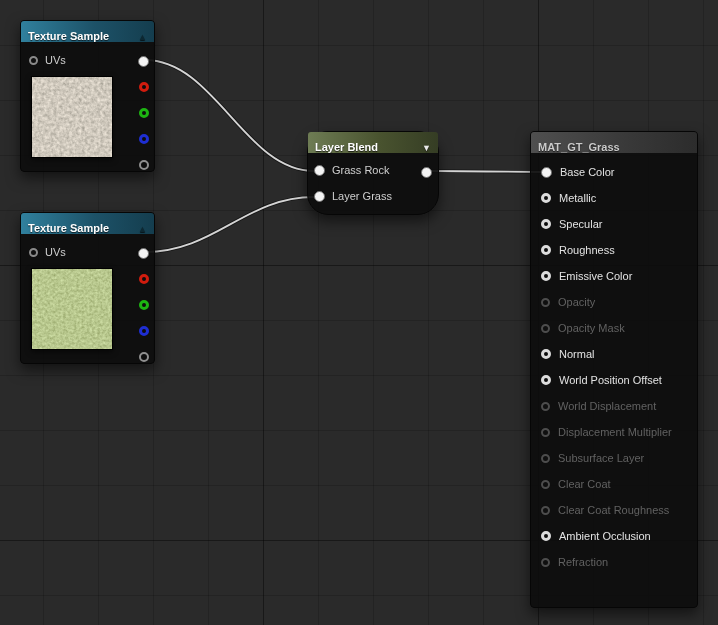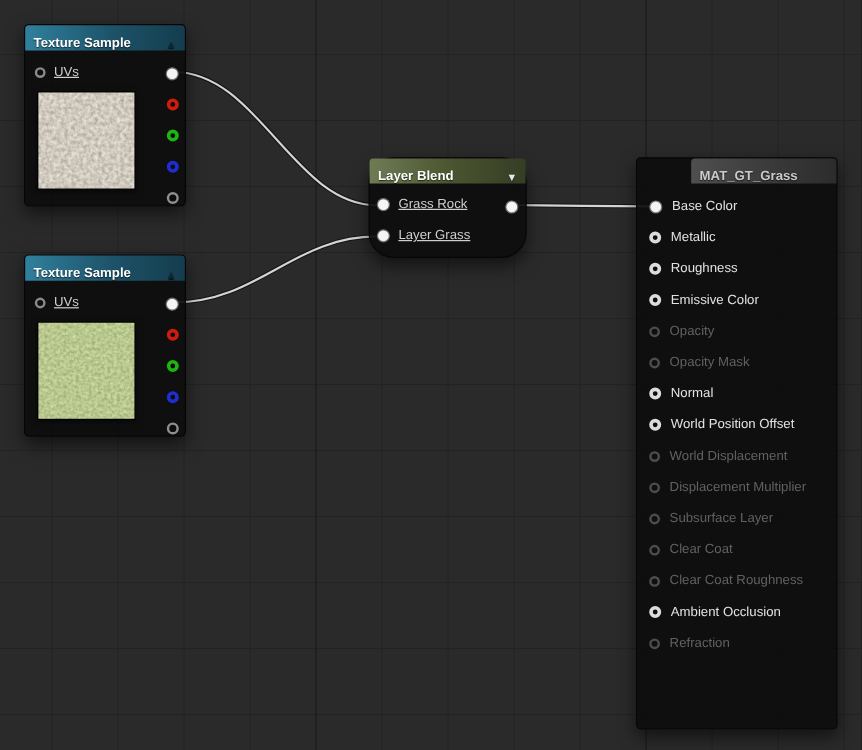--- a/index.html
+++ b/index.html
@@ -23,25 +23,25 @@
     box-shadow:0 6px 14px rgba(0,0,0,0.55);
   }
   .hdr{
     height:21px;display:flex;align-items:flex-end;justify-content:space-between;
     padding:0 7px;border-radius:3px 3px 0 0;
     font-size:11px;font-weight:bold;color:#fff;
     text-shadow:0 1px 1px rgba(0,0,0,0.7);
   }
   .hdr-ts{background:linear-gradient(90deg,#30809d 0%,#1d5268 55%,#143d4e 100%);}
   .hdr-lb{background:linear-gradient(90deg,#6e7c54 0%,#49532f 55%,#353d24 100%);}
-  .hdr-mat{background:linear-gradient(90deg,#4f4f4f 0%,#383838 60%,#2c2c2c 100%);color:#cbcbcb;margin-left:45px;}
+  .hdr-mat{background:linear-gradient(90deg,#4f4f4f 0%,#383838 60%,#2c2c2c 100%);color:#cbcbcb;}
   .arrow{font-size:9px;line-height:1;}
   .arrow-dark{color:#0d2832;}
   .arrow-light{color:#e8e8e8;}
-  .row{display:flex;align-items:center;gap:7px;height:26px;padding:0 8px;font-size:11px;color:#cfcfcf;text-decoration:underline;}
+  .row{display:flex;align-items:center;gap:7px;height:26px;padding:0 8px;font-size:11px;color:#cfcfcf;}
   .body-pad{padding-top:5px;}
   .pin{border-radius:50%;box-sizing:content-box;display:inline-block;flex:0 0 auto;}
   .p-white{width:9px;height:9px;background:#f4f4f4;border:1px solid #6f6f6f;}
   .p-ring{width:4px;height:4px;border:3px solid #dcdcdc;background:#0d0d0d;}
   .c-red{border-color:#d01c0e;}
   .c-green{border-color:#1db512;}
   .c-blue{border-color:#1e2ed2;}
   .c-gray{width:6px;height:6px;border-width:2px;border-color:#8f8f8f;}
   .p-uvs{width:5px;height:5px;border:2px solid #8a8a8a;background:transparent;border-radius:50%;box-sizing:content-box;display:inline-block;flex:0 0 auto;}
   .p-dim{width:5px;height:5px;border:2px solid #4d4d4d;background:transparent;}
@@ -181,20 +181,24 @@
       <div class="mat-row">
         <span class="pin p-white"></span>
         <span>Base Color</span>
       </div>
       <div class="mat-row">
         <span class="pin p-ring"></span>
         <span>Metallic</span>
       </div>
       <div class="mat-row">
         <span class="pin p-ring"></span>
+        <span>Specular</span>
+      </div>
+      <div class="mat-row">
+        <span class="pin p-ring"></span>
         <span>Roughness</span>
       </div>
       <div class="mat-row">
         <span class="pin p-ring"></span>
         <span>Emissive Color</span>
       </div>
       <div class="mat-row disabled">
         <span class="pin p-dim"></span>
         <span>Opacity</span>
       </div>

